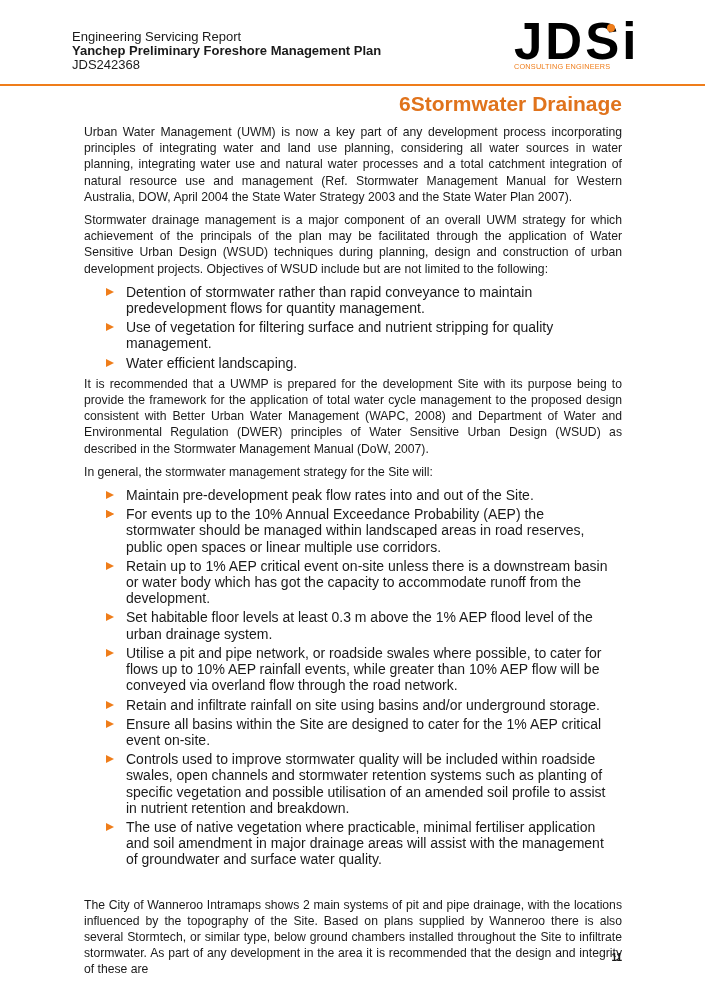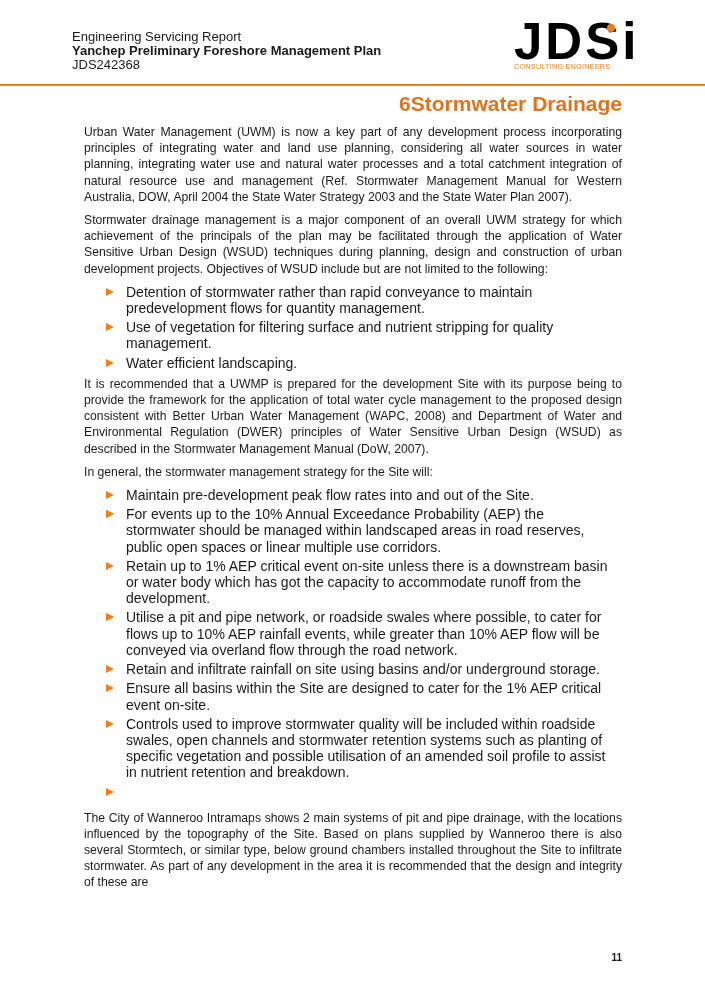--- a/index.html
+++ b/index.html
@@ -56,26 +56,26 @@
   </ul>
 
   <p>It is recommended that a UWMP is prepared for the development Site with its purpose being to provide the framework for the application of total water cycle management to the proposed design consistent with Better Urban Water Management (WAPC, 2008) and Department of Water and Environmental Regulation (DWER) principles of Water Sensitive Urban Design (WSUD) as described in the Stormwater Management Manual (DoW, 2007).</p>
   <p>In general, the stormwater management strategy for the Site will:</p>
 
   <ul>
     <li><span class="bullet"></span><span>Maintain pre-development peak flow rates into and out of the Site.</span></li>
     <li><span class="bullet"></span></li>
     <li><span class="bullet"></span><span>For events up to the 10% Annual Exceedance Probability (AEP) the stormwater should be managed within landscaped areas in road reserves, public open spaces or linear multiple use corridors.</span></li>
     <li><span class="bullet"></span><span>Retain up to 1% AEP critical event on-site unless there is a downstream basin or water body which has got the capacity to accommodate runoff from the development.</span></li>
-    <li><span class="bullet"></span></li>
+    <li><span class="bullet"></span><span>Set habitable floor levels at least 0.3 m above the 1% AEP flood level of the urban drainage system.</span></li>
     <li><span class="bullet"></span><span>Utilise a pit and pipe network, or roadside swales where possible, to cater for flows up to 10% AEP rainfall events, while greater than 10% AEP flow will be conveyed via overland flow through the road network.</span></li>
     <li><span class="bullet"></span><span>Retain and infiltrate rainfall on site using basins and/or underground storage.</span></li>
     <li><span class="bullet"></span><span>Ensure all basins within the Site are designed to cater for the 1% AEP critical event on-site.</span></li>
     <li><span class="bullet"></span><span>Controls used to improve stormwater quality will be included within roadside swales, open channels and stormwater retention systems such as planting of specific vegetation and possible utilisation of an amended soil profile to assist in nutrient retention and breakdown.</span></li>
-    <li><span class="bullet"></span></li>
+    <li><span class="bullet"></span><span>The use of native vegetation where practicable, minimal fertiliser application and soil amendment in major drainage areas will assist with the management of groundwater and surface water quality.</span></li>
   </ul>
 
   <div class="spacer"></div>
 
   <p>The City of Wanneroo Intramaps shows 2 main systems of pit and pipe drainage, with the locations influenced by the topography of the Site. Based on plans supplied by Wanneroo there is also several Stormtech, or similar type, below ground chambers installed throughout the Site to infiltrate stormwater. As part of any development in the area it is recommended that the design and integrity of these are</p>
 </div>
 
 <div class="page-num">11</div>
 
 </body></html>

